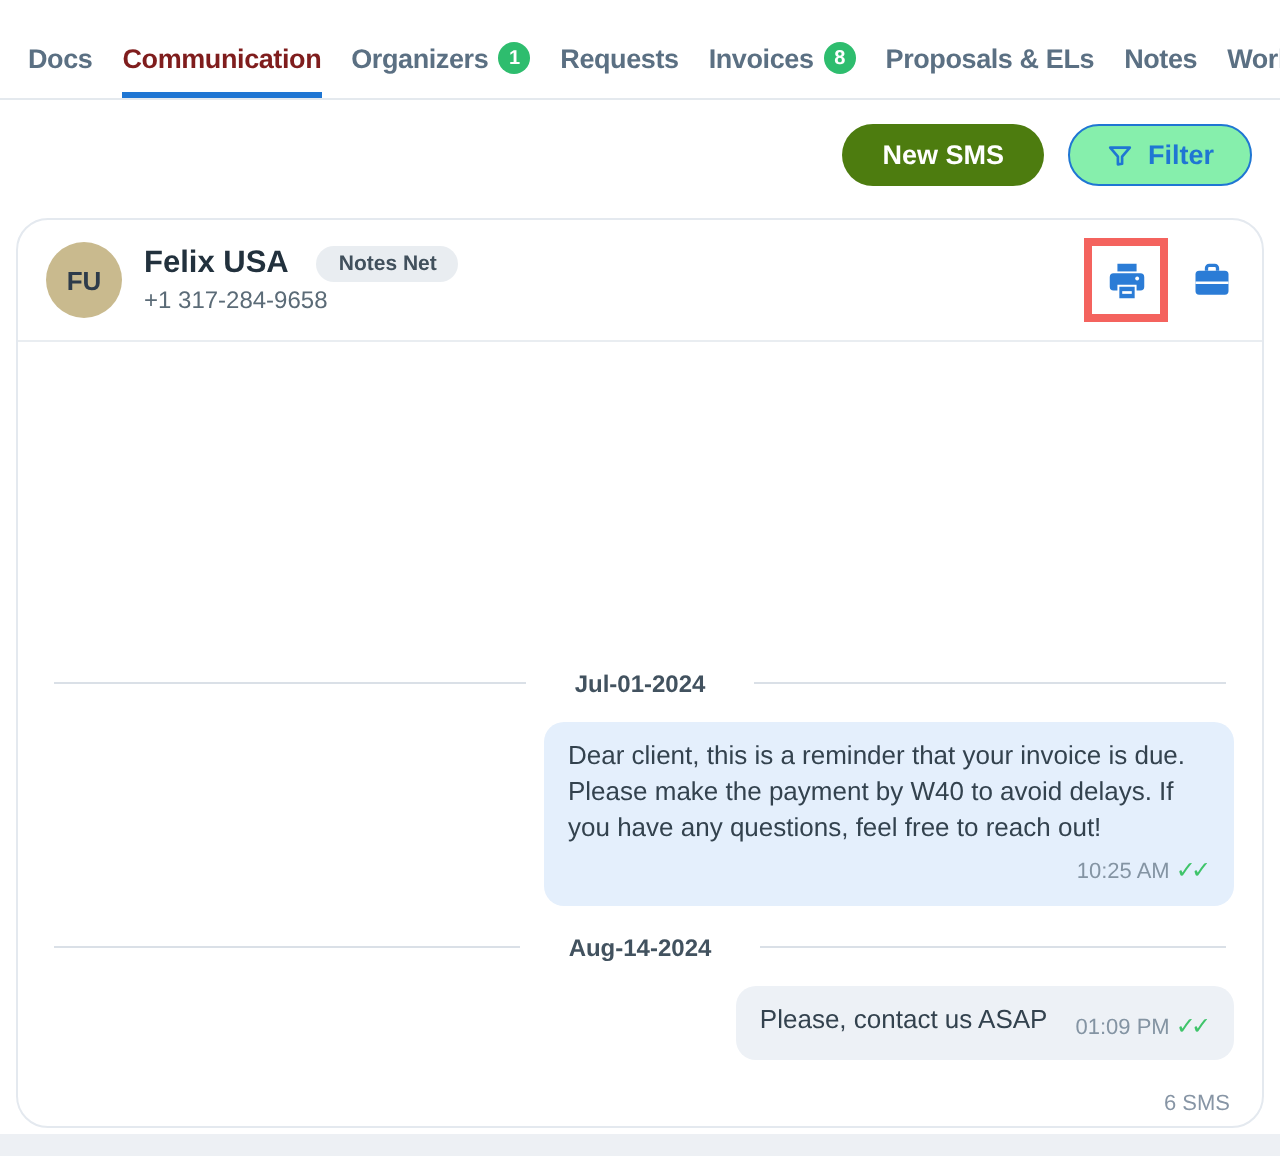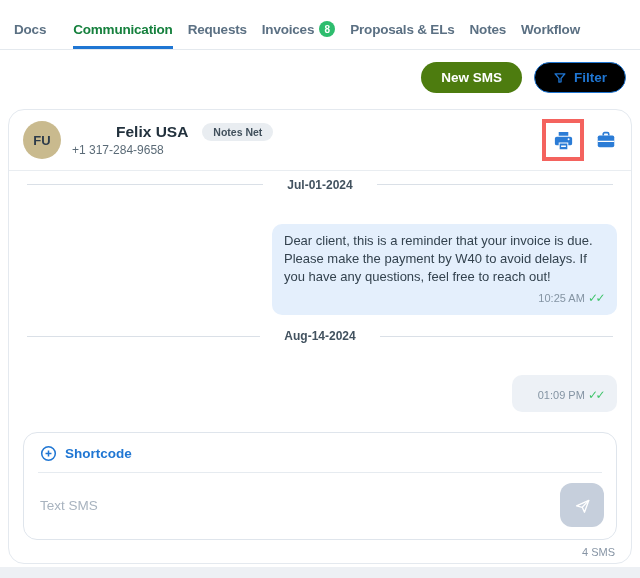--- a/index.html
+++ b/index.html
@@ -26,23 +26,22 @@
     letter-spacing: -0.2px;
     color: #5b7083;
     padding-bottom: 9px;
     border-bottom: 3px solid transparent;
     cursor: pointer;
     display: flex;
     align-items: center;
     gap: 5px;
   }
   .tab.active {
-    color: #15803d;
+    color: #7f1d1d;
     border-bottom-color: #1f76d3;
-    margin-left: 12px;
   }
   .tab-badge {
     background: #2ebd6e;
     color: #fff;
     font-size: 10px;
     font-weight: 700;
     width: 16px; height: 16px;
     border-radius: 50%;
     display: inline-flex;
     align-items: center;
@@ -63,21 +62,21 @@
     color: #fff;
     border: none;
     font-family: inherit;
     font-size: 13.5px;
     font-weight: 700;
     padding: 8px 20px;
     border-radius: 17px;
     cursor: pointer;
   }
   .btn-outline {
-    background: #000000;
+    background: #86efac;
     color: #1f76d3;
     border: 1px solid #1f76d3;
     font-family: inherit;
     font-size: 13.5px;
     font-weight: 700;
     padding: 7px 18px;
     border-radius: 17px;
     cursor: pointer;
     display: inline-flex;
     align-items: center;
@@ -110,21 +109,21 @@
     background: #c9ba8e;
     color: #2d3b4a;
     font-size: 13px;
     font-weight: 700;
     display: flex;
     align-items: center;
     justify-content: center;
     flex: 0 0 auto;
   }
   .contact-info { margin-left: 11px; }
-  .contact-name-row { display: flex; align-items: center; gap: 14px; margin-left: 44px; }
+  .contact-name-row { display: flex; align-items: center; gap: 14px; }
   .contact-name { font-size: 15.5px; font-weight: 700; color: #22313d; }
   .contact-tag {
     background: #e9edf1;
     color: #41505c;
     font-size: 10.5px;
     font-weight: 700;
     padding: 3px 11px;
     border-radius: 10px;
   }
   .contact-phone { font-size: 12px; color: #5b6b77; margin-top: 2px; }
@@ -177,21 +176,20 @@
     display: inline-block;
     display: inline flow-root;
     text-align: left;
     max-width: 345px;
     border-radius: 10px;
     padding: 8px 12px;
     font-size: 13px;
     line-height: 1.4;
     color: #33424e;
     margin-bottom: 4px;
-    margin-top: 20px;
   }
   .bubble.left-style  { background: #e4effc; }
   .bubble.right-style { background: #edf1f6; }
   .msg-time {
     float: right;
     margin: 4px 0 0 14px;
     white-space: nowrap;
     font-size: 11px;
     color: #8494a3;
   }
@@ -256,20 +254,24 @@
   }
 
   .bottom-strip { height: 12px; background: #edf0f4; margin-top: 3px; }
 </style>
 </head>
 <body>
 
 <nav class="tabbar">
   <div class="tab">Docs</div>
   <div class="tab active">Communication</div>
+  <div class="tab">
+    <span>Organizers</span>
+    <span class="tab-badge">1</span>
+  </div>
   <div class="tab">Requests</div>
   <div class="tab">
     <span>Invoices</span>
     <span class="tab-badge">8</span>
   </div>
   <div class="tab">Proposals &amp; ELs</div>
   <div class="tab">Notes</div>
   <div class="tab">Workflow</div>
 </nav>
 
@@ -339,51 +341,27 @@
       </div>
     </div>
 
     <div class="date-divider">
       <span class="line"></span>
       <span class="date-text">Aug-14-2024</span>
       <span class="line"></span>
     </div>
     <div class="msg-row">
       <div class="bubble right-style">
+        <span>Please, contact us ASAP</span>
         <span class="msg-time">
           <span>01:09 PM</span>
           <span class="checks">✓✓</span>
         </span>
       </div>
     </div>
 
   </div>
 
-  <div class="composer-wrap">
-    <div class="composer">
-      <div class="shortcode-row">
-        <span style="display:flex">
-          <svg viewBox="0 0 20 20" width="17" height="17" fill="none" stroke="#1f76d3" stroke-width="1.8">
-              <circle cx="10" cy="10" r="8"></circle>
-              <path d="M10 6.5v7M6.5 10h7"></path>
-            </svg>
-        </span>
-        <span>Shortcode</span>
-      </div>
-      <div class="composer-divider"></div>
-      <div class="composer-bottom">
-        <input class="sms-input" type="text" placeholder="Text SMS" style="">
-        <button class="send-btn">
-          <span style="display:flex">
-            <svg viewBox="0 0 24 24" width="19" height="19" fill="none" stroke="#fff" stroke-width="1.7" stroke-linejoin="round">
-                <path d="M4.5 12.5l15.5-7-5.5 15-2.8-6.2L4.5 12.5z"></path>
-                <path d="M11.7 14.3L20 5.5"></path>
-              </svg>
-          </span>
-        </button>
-      </div>
-    </div>
-  </div>
-  <div class="sms-count">4 SMS</div>
+  <div class="sms-count">6 SMS</div>
 
 </section>
 
 <div class="bottom-strip"></div>
 
 </body></html>

